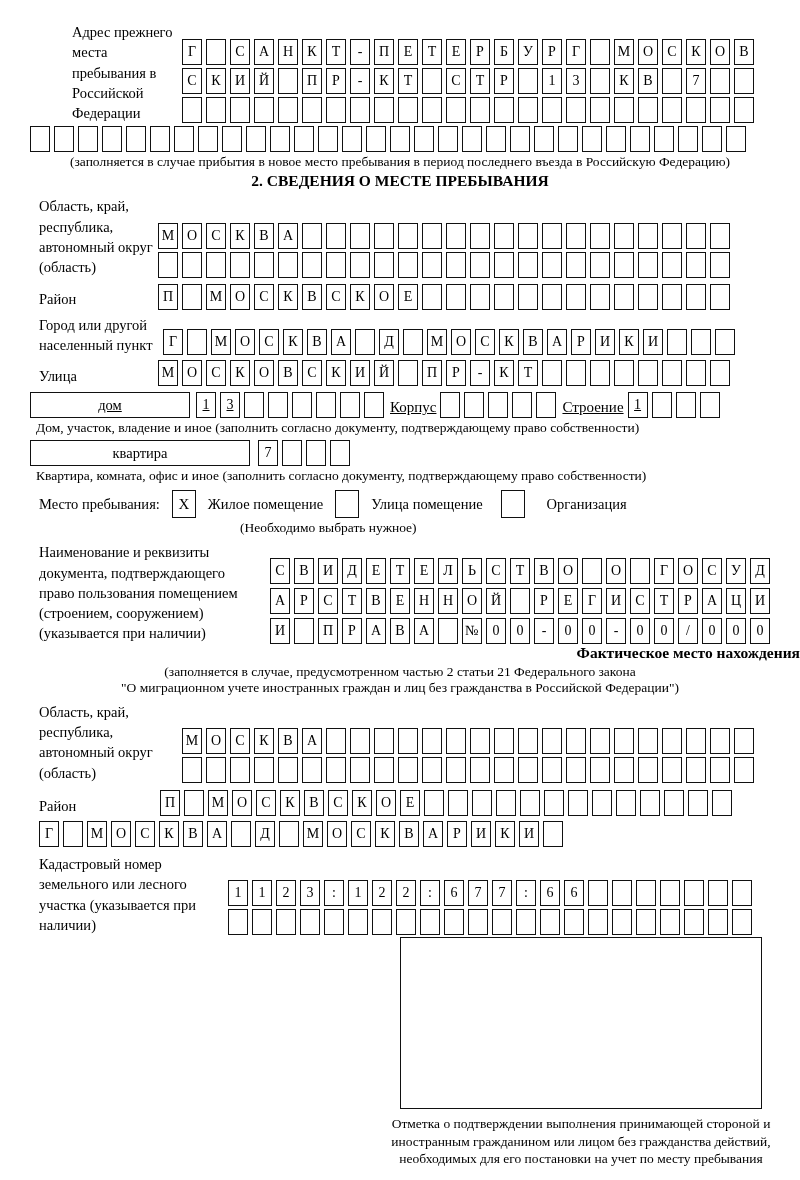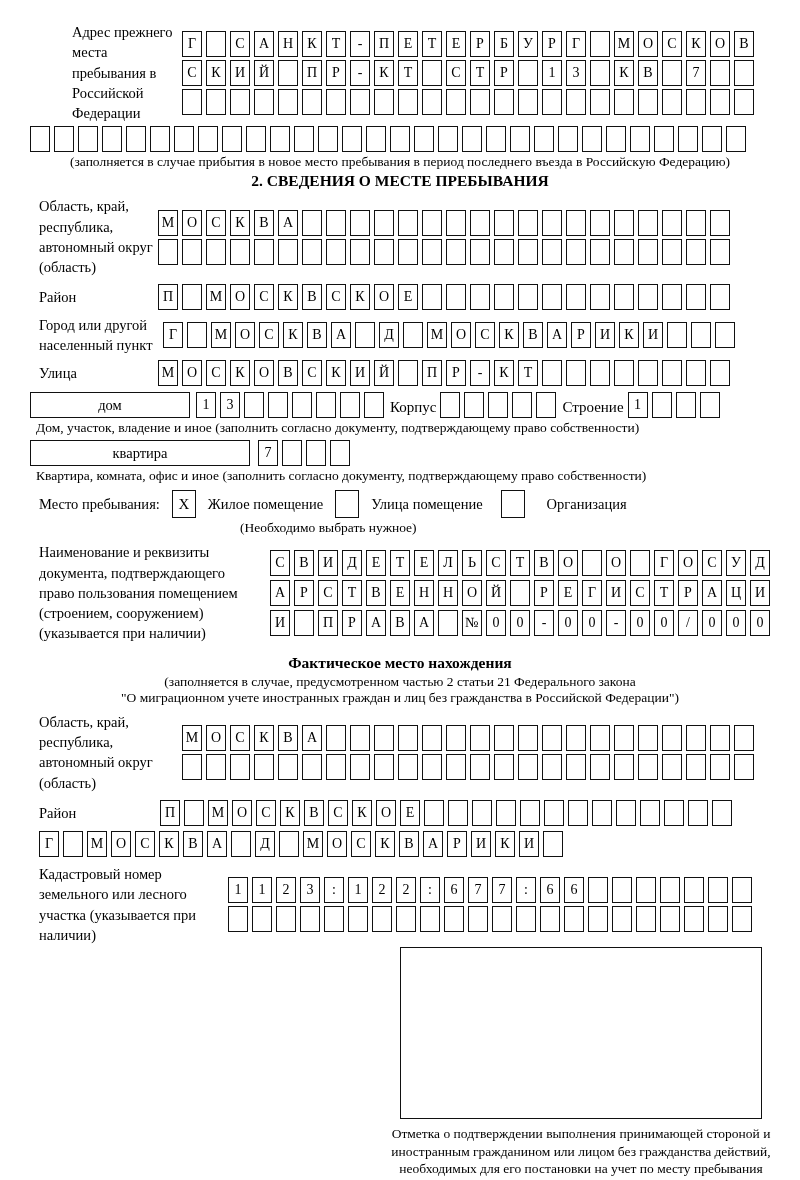--- a/index.html
+++ b/index.html
@@ -4,21 +4,21 @@
 <style>
   * { margin:0; padding:0; box-sizing:border-box; }
   html,body { background:#ffffff; }
   .page {
     width:800px; height:1180px; background:#fff; color:#000;
     font-family:"Liberation Serif","DejaVu Serif",serif;
     overflow:hidden; position:relative;
   }
   .title-right { text-align:right; padding:14px 58px 0 0; font-size:15px; height:34px; }
 
-  .frow { display:flex; align-items:center; }
+  .frow { display:flex; align-items:flex-end; }
   .lbl  { font-size:14.5px; line-height:1.4; }
 
   .cellcol { display:flex; flex-direction:column; gap:3px; }
   .cells { display:flex; gap:4px; }
   .cell {
     width:20px; height:26px; border:1.5px solid #111; flex:0 0 auto;
     display:flex; align-items:center; justify-content:center;
     font-size:14px; line-height:1; background:#fff;
   }
   .labelbox {
@@ -36,30 +36,30 @@
   
   .addr-block   { margin:22px 0 0 72px; }
   .addr-lbl     { width:110px; }
   .row4         { margin:3px 0 0 30px; }
   .note-row4    { margin-top:2px; }
   .t-s2         { margin-top:2px; }
   .r-region     { margin:6px 0 0 39px; }  .r-region .lbl   { width:119px; }
   .r-district   { margin:6px 0 0 39px; }  .r-district .lbl { width:119px; }
   .r-city       { margin:5px 0 0 39px; }  .r-city .lbl     { width:124px; }
   .r-street     { margin:5px 0 0 39px; }  .r-street .lbl   { width:119px; }
-  .house-row    { margin:6px 0 0 30px; display:flex; align-items:center; }
+  .house-row    { margin:6px 0 0 30px; display:flex; align-items:center;text-decoration:underline; }
   .house-box    { width:160px; }
   .inline-lbl   { font-size:15px; padding:4px 4px 0 6px; }
   .under-note   { margin:2px 0 0 36px; }
   .apt-row      { margin:4px 0 0 30px; display:flex; align-items:center; }
   .apt-box      { width:220px; }
   .stay-row     { margin:6px 0 0 39px; display:flex; align-items:center; gap:12px; }
   .stay-note    { margin:2px 0 0 240px; font-size:13.5px; }
   .doc-block    { margin:6px 0 0 39px;gap:17px; }  .doc-block .lbl { width:214px; }
-  .t-fact       { margin-top:10px; }
+  .t-fact       { margin-top:0;text-align:right; }
   .fact-note    { margin-top:2px; }
   .f-region     { margin:6px 0 0 39px; }  .f-region .lbl   { width:143px; }
   .f-district   { margin:7px 0 0 39px; }  .f-district .lbl { width:121px; }
   .f-city       { margin:5px 0 0 39px; }  .f-city .lbl     { width:186px; }
   .f-cad        { margin:7px 0 0 39px; }  .f-cad .lbl      { width:189px; }
   .stamp-box    { margin:2px 0 0 400px; width:362px; height:172px; border:1.5px solid #111; }
   .stamp-caption{ margin:6px 0 0 388px; width:386px; text-align:center; font-size:13.5px; line-height:1.3; }
 </style>
 </head>
 <body>

